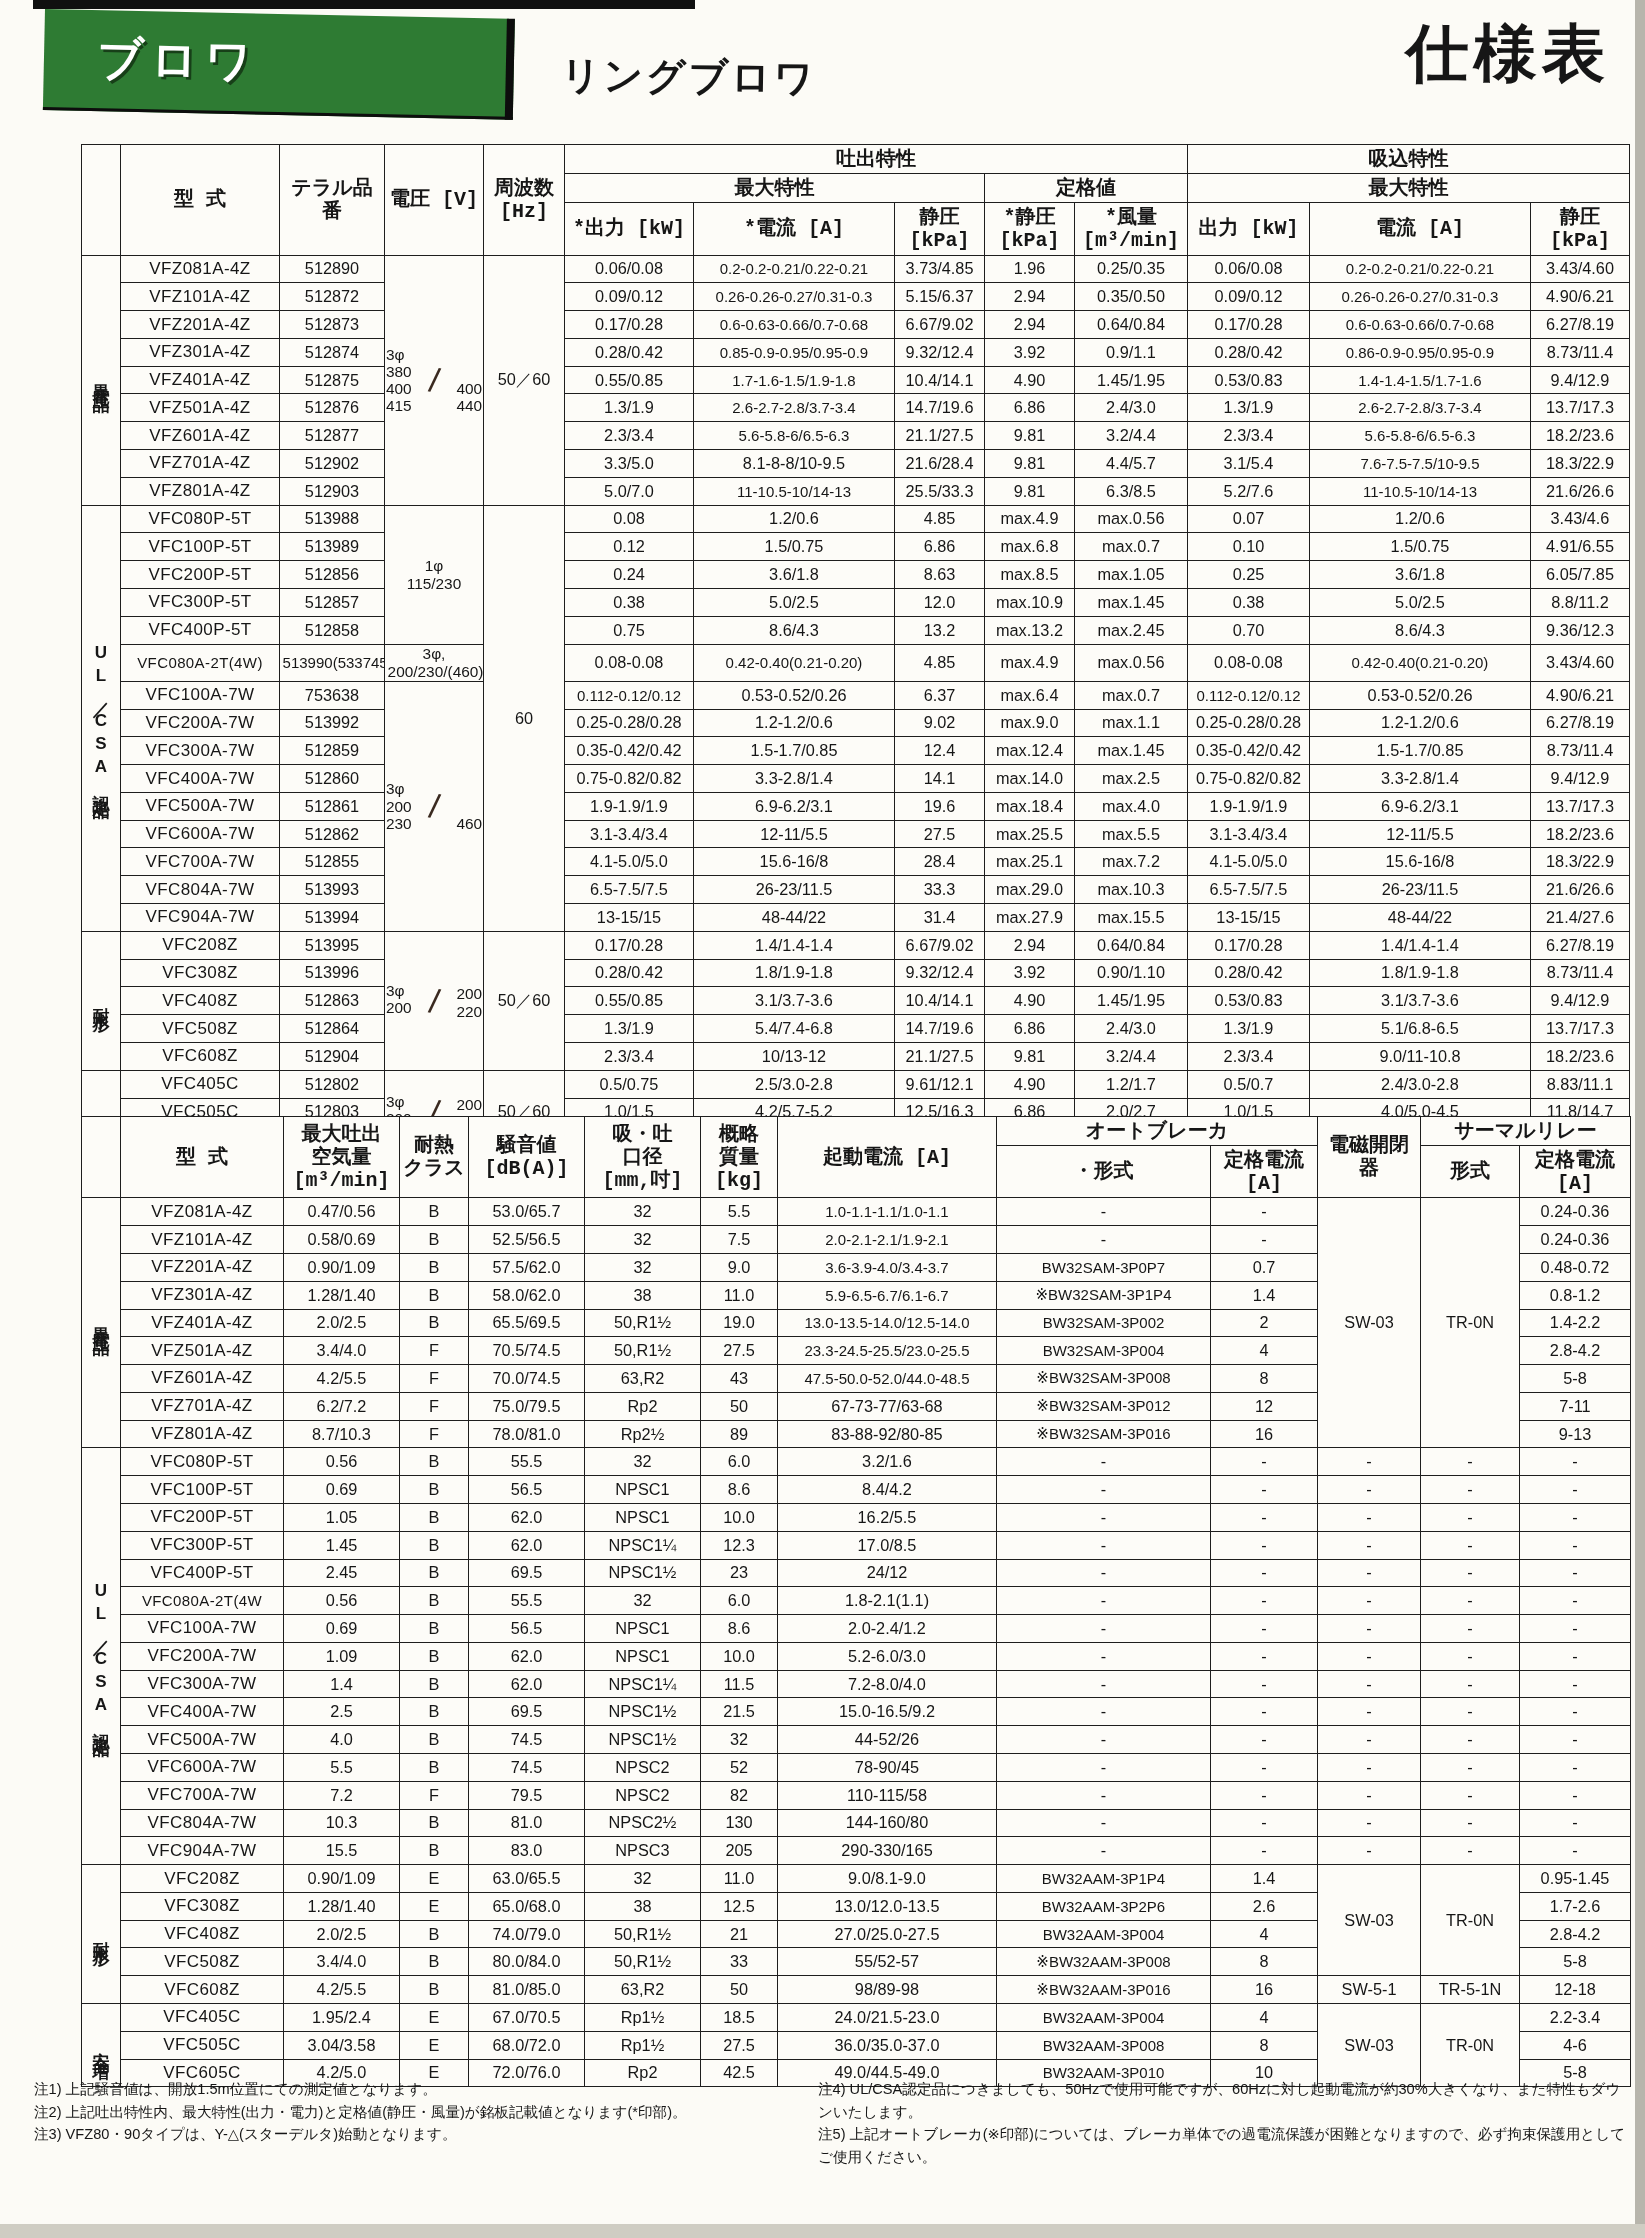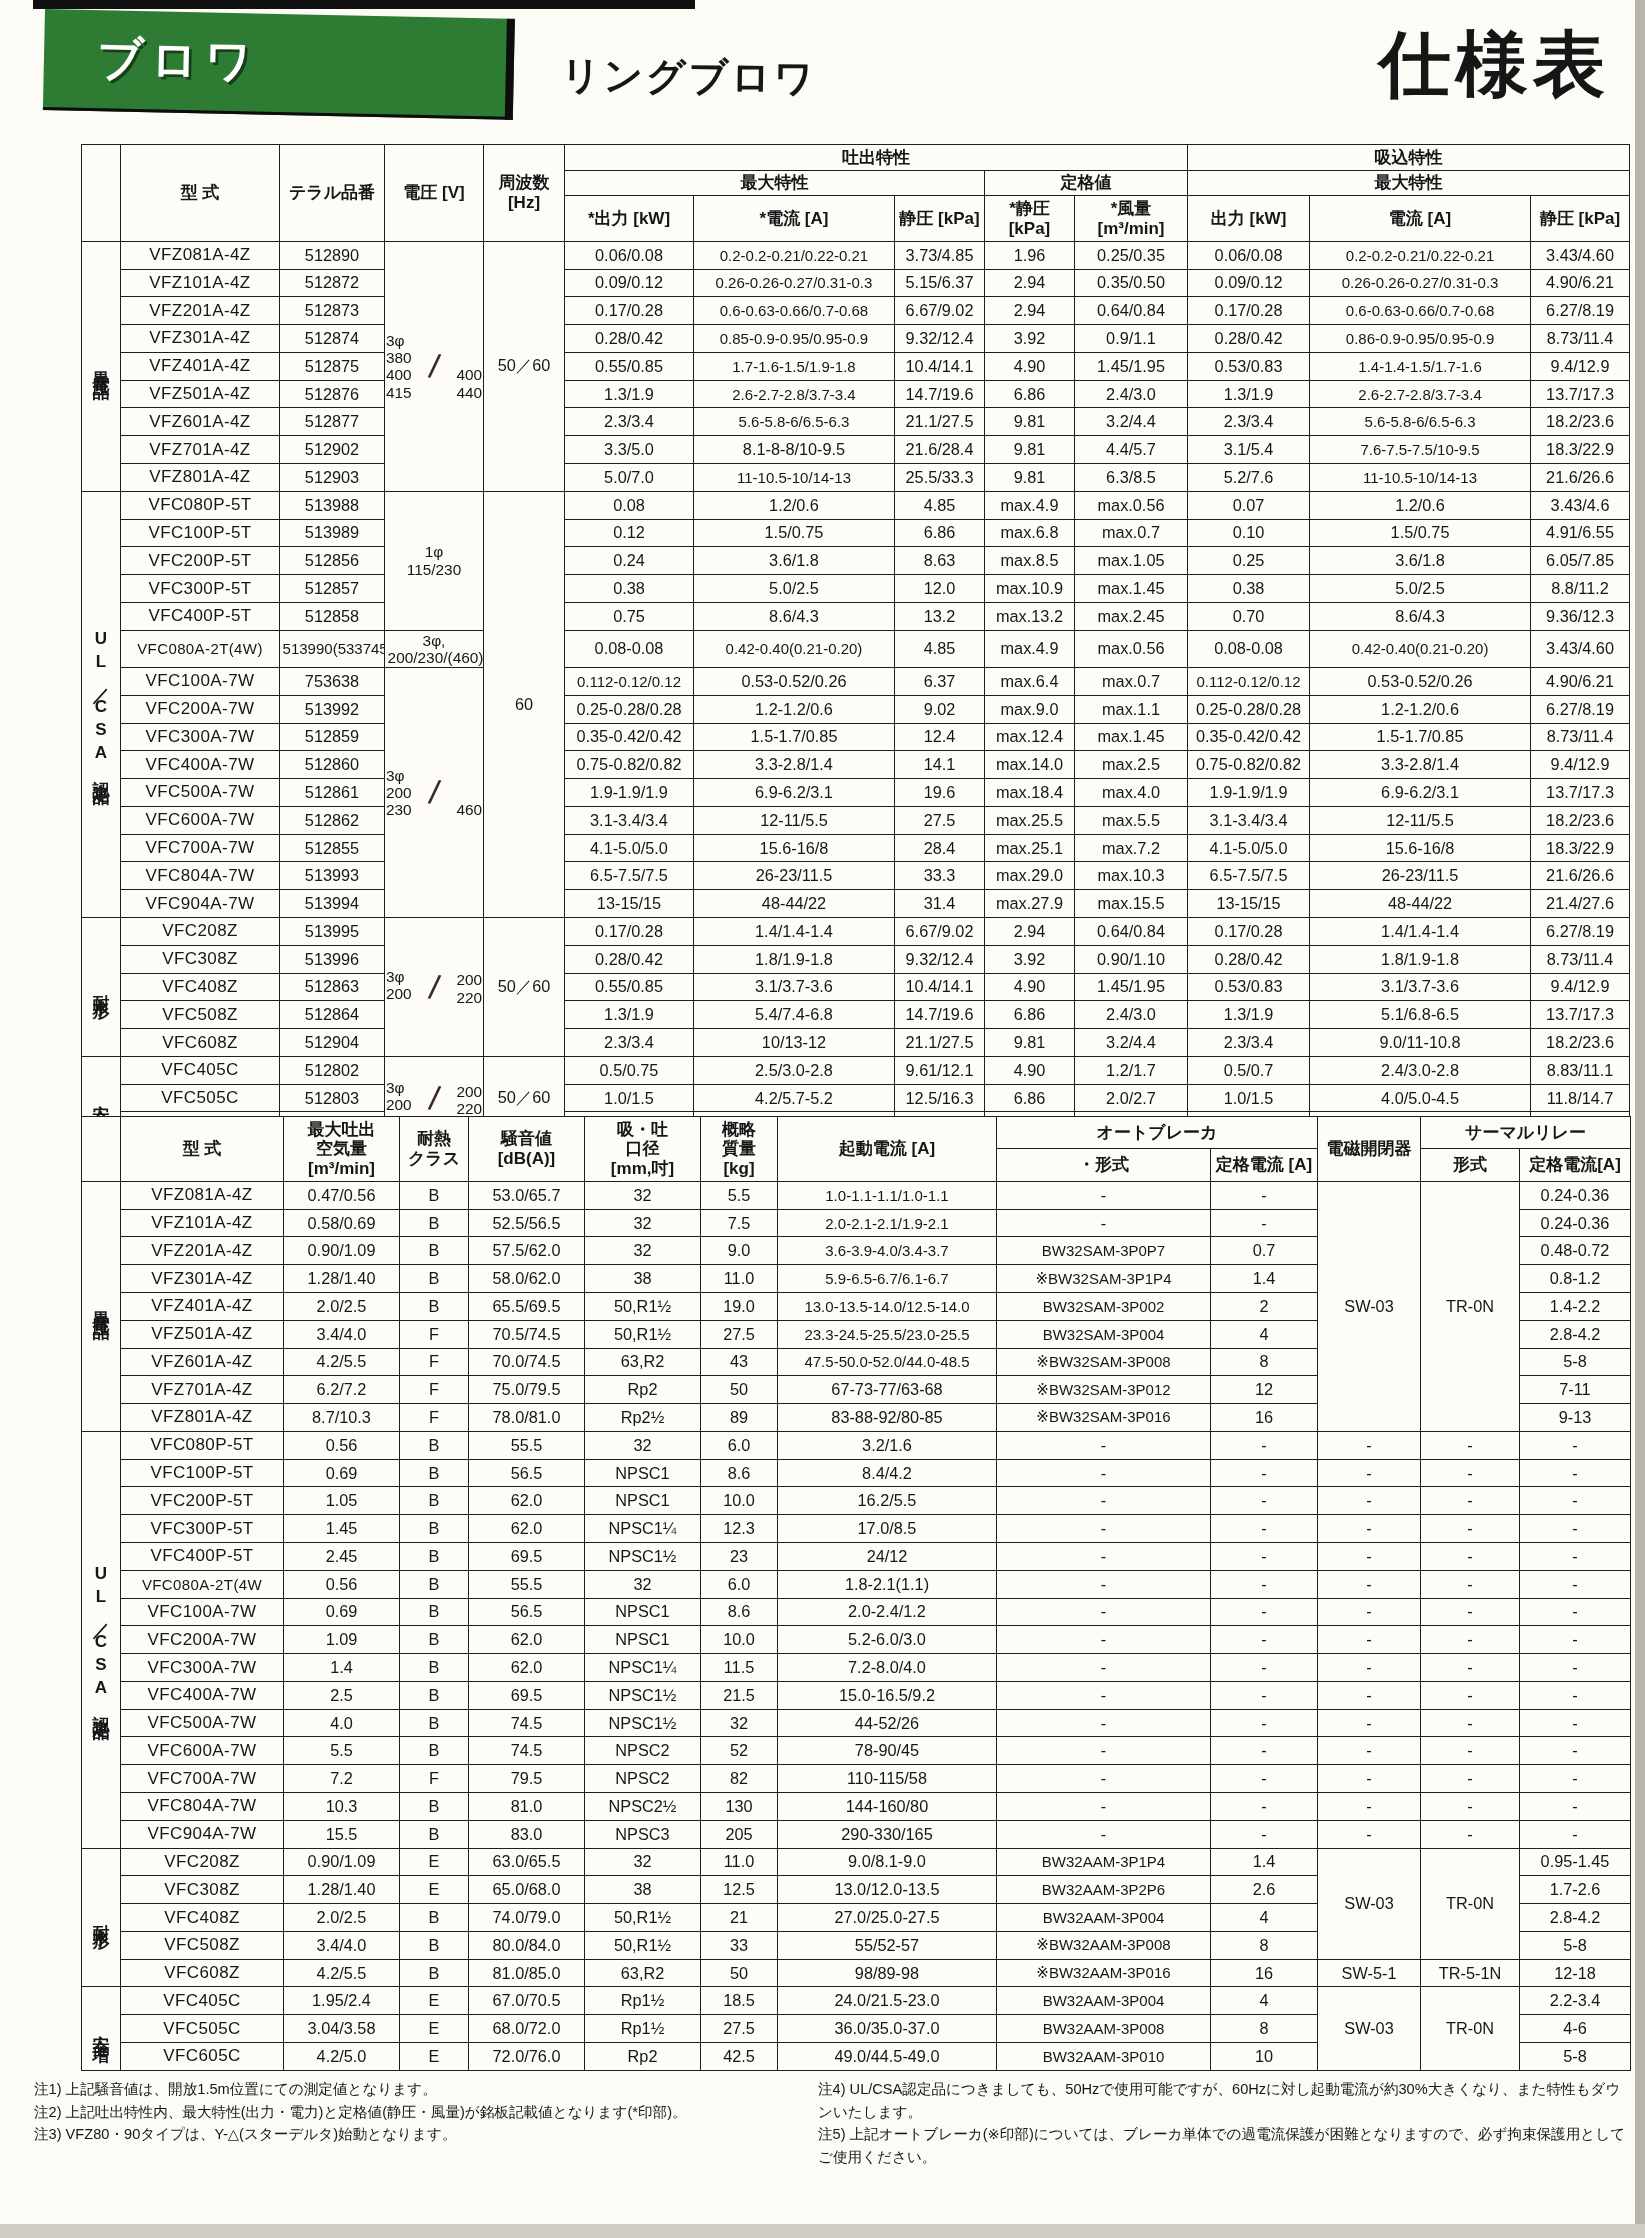--- a/index.html
+++ b/index.html
@@ -11,28 +11,28 @@
   .edge-bottom{position:absolute;left:0;bottom:0;width:100%;height:15.4px;background:#cfcdc3;}
 
   .banner{position:absolute;left:45px;top:8.6px;width:470px;height:101px;
           display:flex;align-items:center;padding-left:53px;box-sizing:border-box;
           border-right:8.6px solid #0d0d0d;border-bottom:3.4px solid #0d0d0d;
           transform:rotate(1.2deg);transform-origin:left top;}
   .banner-label{font-size:46px;font-weight:bold;color:#ffffff;letter-spacing:6.9px;
           text-shadow:2.6px 2.6px 0 rgba(10,30,10,.65);}
   .page-title{position:absolute;left:561px;top:50px;font-size:39px;font-weight:bold;
           letter-spacing:2.6px;transform:rotate(0.8deg);}
-  .sheet-title{position:absolute;right:36px;top:17px;font-size:72px;font-weight:bold;letter-spacing:5.1px;}
+  .sheet-title{position:absolute;right:36px;top:11px;font-size:63px;font-weight:bold;letter-spacing:5.1px;}
 
   table{border-collapse:collapse;table-layout:fixed;background:#fdfcf8;}
   #t1{position:absolute;left:81px;top:144px;width:1547px;}
   #t2{position:absolute;left:81px;top:1116px;width:1547px;}
   th,td{border:1.7px solid #1e1e1e;text-align:center;vertical-align:middle;
         padding:0.9px 2.6px;overflow:hidden;white-space:nowrap;}
-  thead th{font-size:17px;font-weight:bold;white-space:pre-line;line-height:1.15;padding:2.6px 1.7px;}
+  thead th{font-size:20px;font-weight:bold;white-space:pre-line;line-height:1.15;padding:2.6px 1.7px;font-family:Liberation Mono, monospace;}
   tbody td{height:25px;font-size:16.3px;}
   td.mdl{font-size:17px;letter-spacing:0.4px;}
   td.num-long{font-size:15px;}
   td.sm{font-size:15px;}
   th.grp{writing-mode:vertical-rl;text-orientation:upright;font-size:17px;font-weight:bold;
          letter-spacing:4.3px;padding:6.9px 0.9px;white-space:normal;}
   td.vcell{font-size:15.4px;line-height:1.12;}
   .vfrac{display:flex;align-items:stretch;justify-content:center;gap:16px;}
   .vtop{align-self:flex-start;text-align:left;white-space:pre-line;}
   .vbot{align-self:flex-end;text-align:left;white-space:pre-line;}

